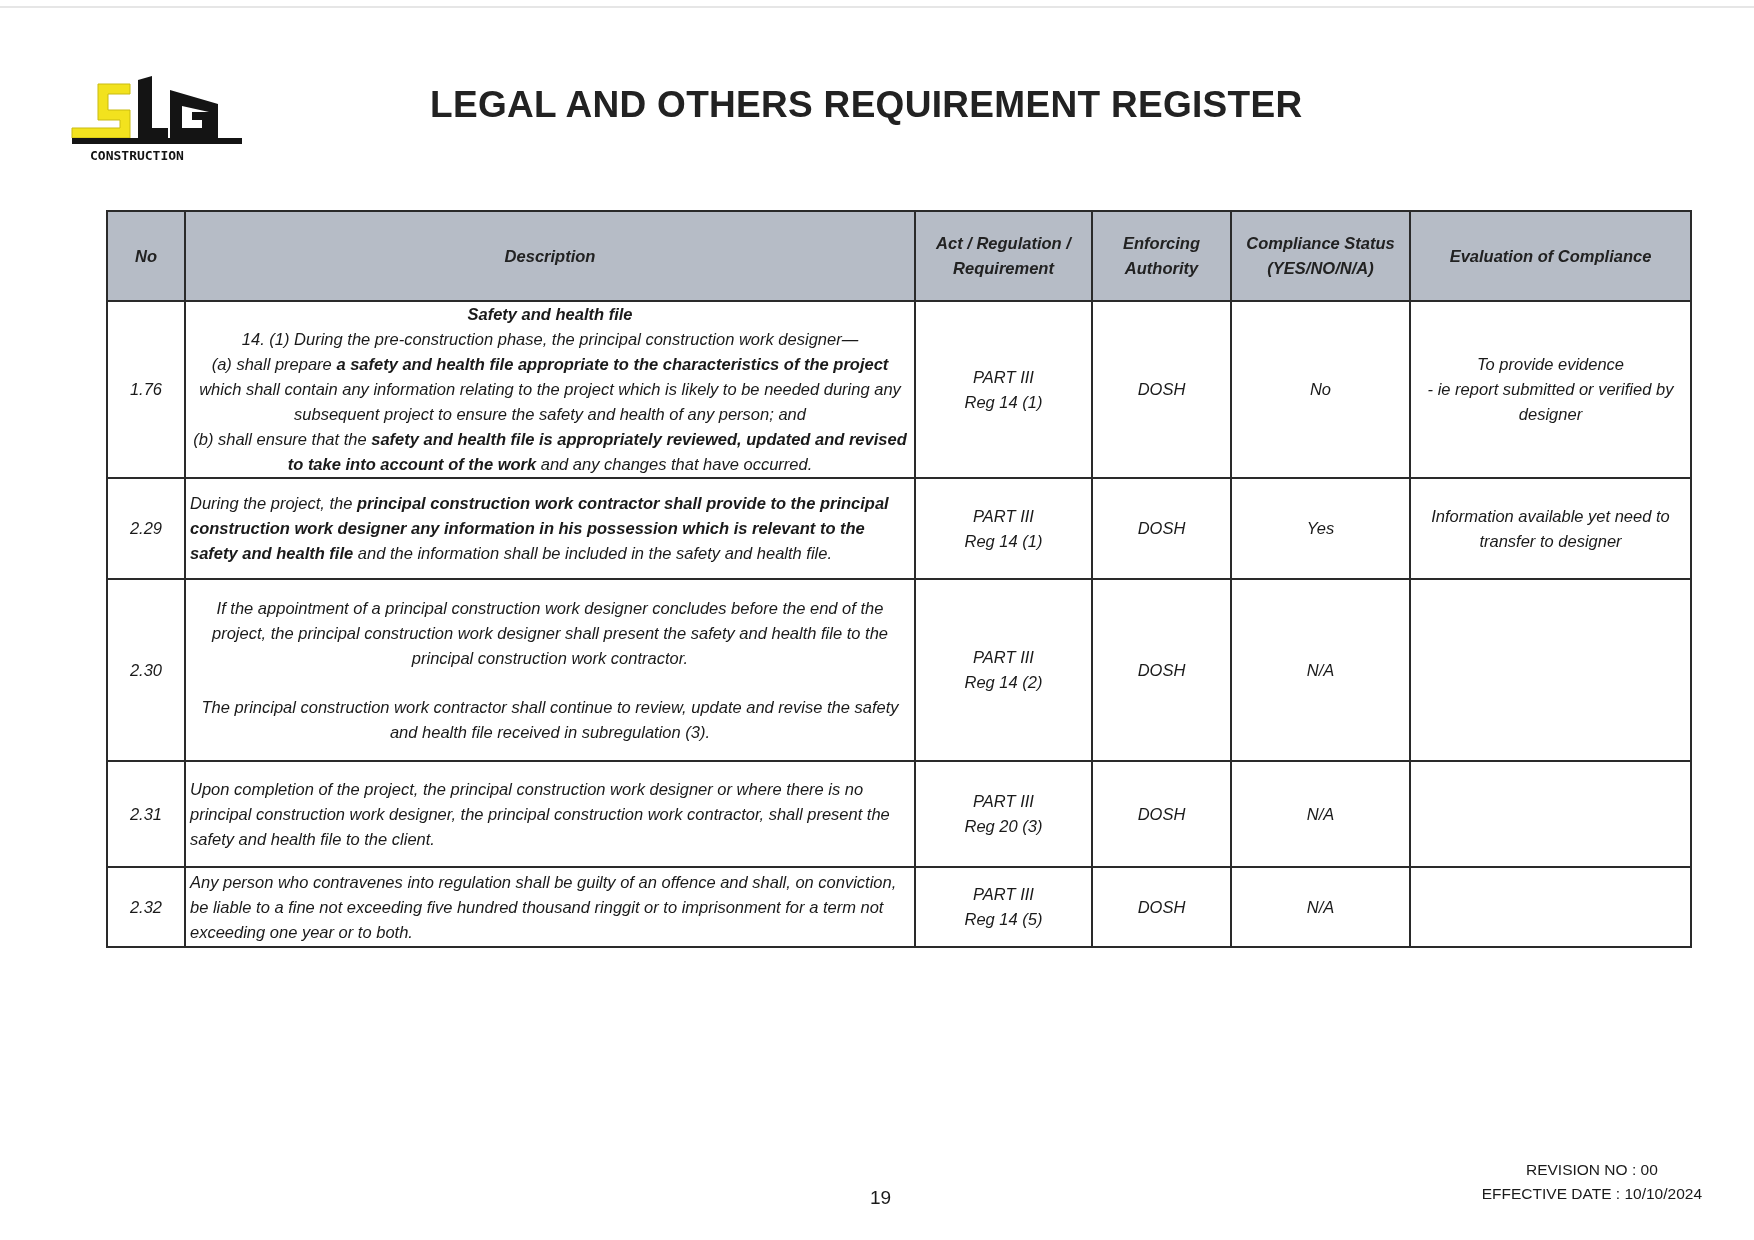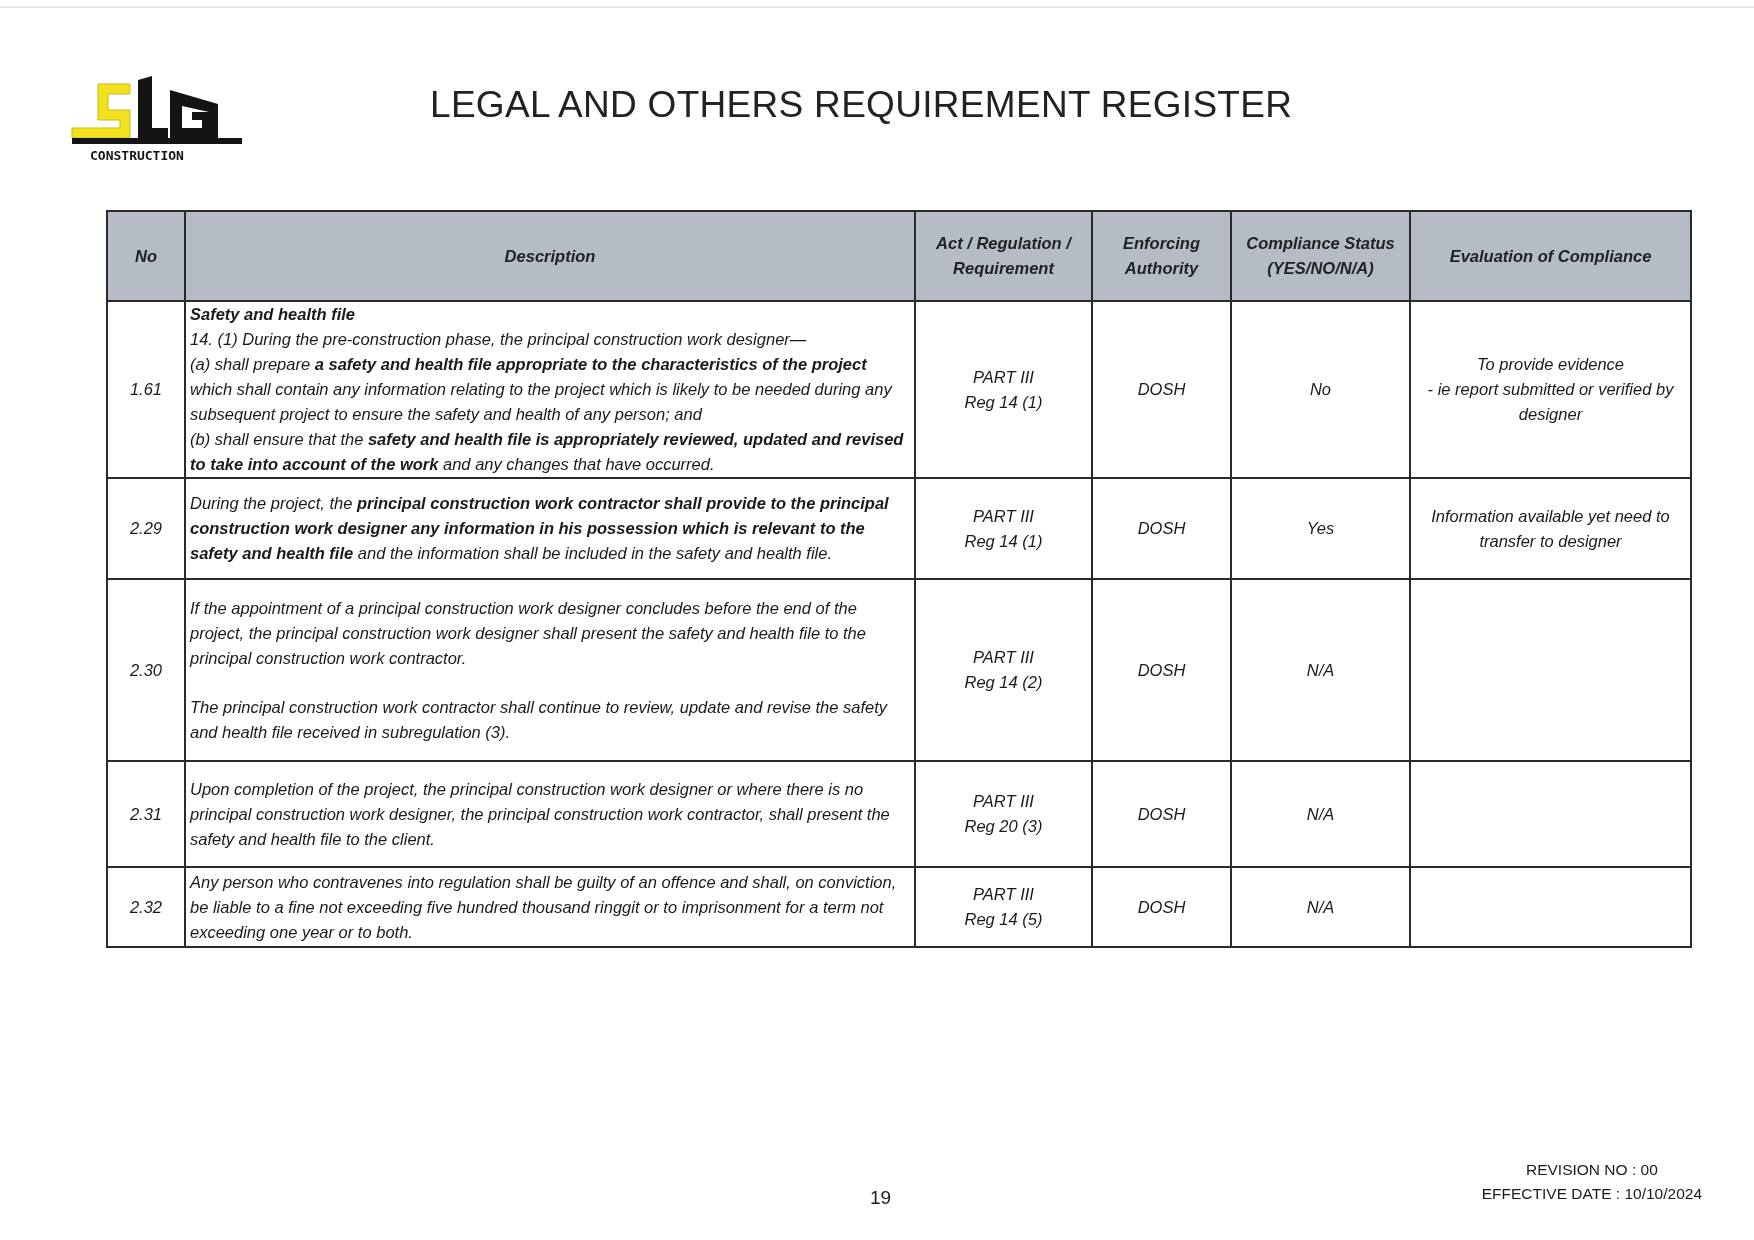--- a/index.html
+++ b/index.html
@@ -1,30 +1,30 @@
 <!DOCTYPE html>
 <html><head>
 <meta charset="utf-8">
 <style>
   html, body { margin:0; padding:0; background:#ffffff; }
   body { width:1754px; height:1240px; position:relative; overflow:hidden;
          font-family:"Liberation Sans", sans-serif; color:#1a1a1a; }
   .topline { position:absolute; left:0; top:6px; width:1754px; height:2px; background:#e6e6e6; }
   .logo { position:absolute; left:68px; top:76px; width:176px; height:92px; }
   .title { position:absolute; left:430px; top:84px; width:1000px; text-align:left;
-           font-size:37px; letter-spacing:0.3px; color:#222; font-weight:normal; }
+           font-size:37px; letter-spacing:0.3px; color:#222; font-weight:bold; }
   table.reg { position:absolute; left:106px; top:210px; border-collapse:collapse;
               width:1584px; table-layout:fixed; font-size:16.5px; line-height:25px;font-style:italic; }
   table.reg th, table.reg td { border:2px solid #2a2a2a; }
   table.reg th { background:#b6bcc6; font-weight:bold; font-size:16.5px; height:86px;
                  text-align:center; vertical-align:middle; color:#222; line-height:25px; }
   table.reg td { vertical-align:middle; }
   td.c { text-align:center; }
   td.desc { text-align:left; padding:0 4px; }
-  td.desc p { margin:0; }
+  td.desc p { margin:0;text-align:center; }
   td.desc b { font-weight:bold; }
   .gap { height:24px; }
   .pageno { position:absolute; left:870px; top:1187px; font-size:19px; }
   .rev { position:absolute; right:52px; top:1158px; text-align:center; font-size:15.5px; line-height:24px; }
 </style>
 </head>
 <body>
 
 <div class="topline"></div>
 
@@ -67,21 +67,21 @@
       <th>
         <span>Compliance Status</span><br>
         <span>(YES/NO/N/A)</span>
       </th>
       <th>Evaluation of Compliance</th>
     </tr>
   </thead>
   <tbody>
 
     <tr style="height:174px">
-      <td class="c">1.61</td>
+      <td class="c">1.76</td>
       <td class="desc">
         <p><b>Safety and health file</b></p>
         <p>14. (1) During the pre-construction phase, the principal construction work designer—</p>
         <p><span>(a) shall prepare </span><b>a safety and health file appropriate to the characteristics of the project</b><span> which shall contain any information relating to the project which is likely to be needed during any subsequent project to ensure the safety and health of any person; and</span></p>
         <p><span>(b) shall ensure that the </span><b>safety and health file is appropriately reviewed, updated and revised to take into account of the work</b><span> and any changes that have occurred.</span></p>
       </td>
       <td class="c"><span>PART III</span><br><span>Reg 14 (1)</span></td>
       <td class="c">DOSH</td>
       <td class="c">No</td>
       <td class="c"><span>To provide evidence</span><br><span>- ie report submitted or verified by designer</span></td>

